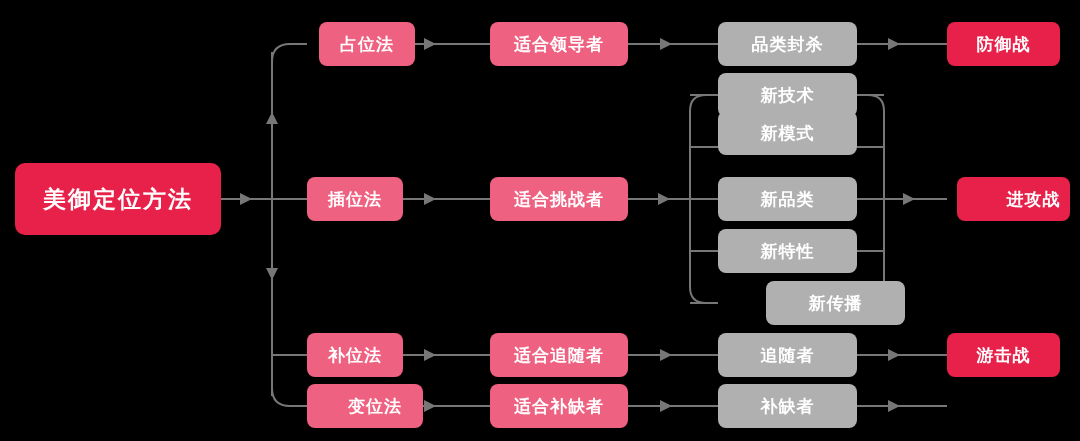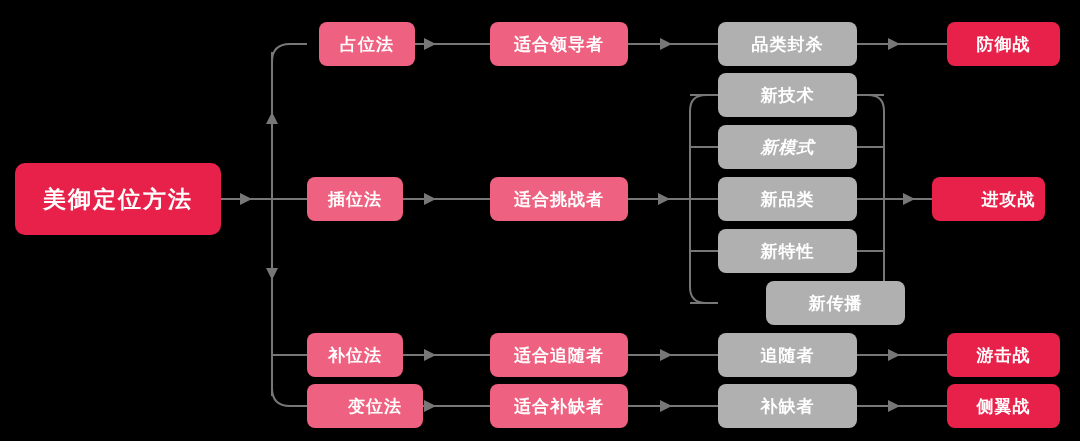--- a/index.html
+++ b/index.html
@@ -158,21 +158,21 @@
   <div class="node pink" style="left:490px;top:384px;width:138px;height:44px;">
     <span>适合补缺者</span>
   </div>
 
   <div class="node gray" style="left:718px;top:22px;width:139px;height:44px;">
     <span>品类封杀</span>
   </div>
   <div class="node gray" style="left:718px;top:73px;width:139px;height:44px;">
     <span>新技术</span>
   </div>
-  <div class="node gray" style="left:718px;top:125px;width:139px;height:44px;font-style:italic;">
+  <div class="node gray" style="left:718px;top:111px;width:139px;height:44px;">
     <span>新模式</span>
   </div>
   <div class="node gray" style="left:718px;top:177px;width:139px;height:44px;">
     <span>新品类</span>
   </div>
   <div class="node gray" style="left:718px;top:229px;width:139px;height:44px;">
     <span>新特性</span>
   </div>
   <div class="node gray" style="left:718px;top:281px;width:139px;height:44px;margin-left:48px;">
     <span>新传播</span>
@@ -180,23 +180,20 @@
   <div class="node gray" style="left:718px;top:333px;width:139px;height:44px;">
     <span>追随者</span>
   </div>
   <div class="node gray" style="left:718px;top:384px;width:139px;height:44px;">
     <span>补缺者</span>
   </div>
 
   <div class="node red" style="left:947px;top:22px;width:113px;height:44px;">
     <span>防御战</span>
   </div>
-  <div class="node red" style="left:932px;top:177px;width:113px;height:44px;padding-left:40px;">
+  <div class="node red" style="left:957px;top:177px;width:113px;height:44px;padding-left:40px;">
     <span>进攻战</span>
   </div>
   <div class="node red" style="left:947px;top:333px;width:113px;height:44px;">
     <span>游击战</span>
   </div>
-  <div class="node red" style="left:947px;top:384px;width:113px;height:44px;">
-    <span>侧翼战</span>
-  </div>
 
 </div>
 
 </body></html>

